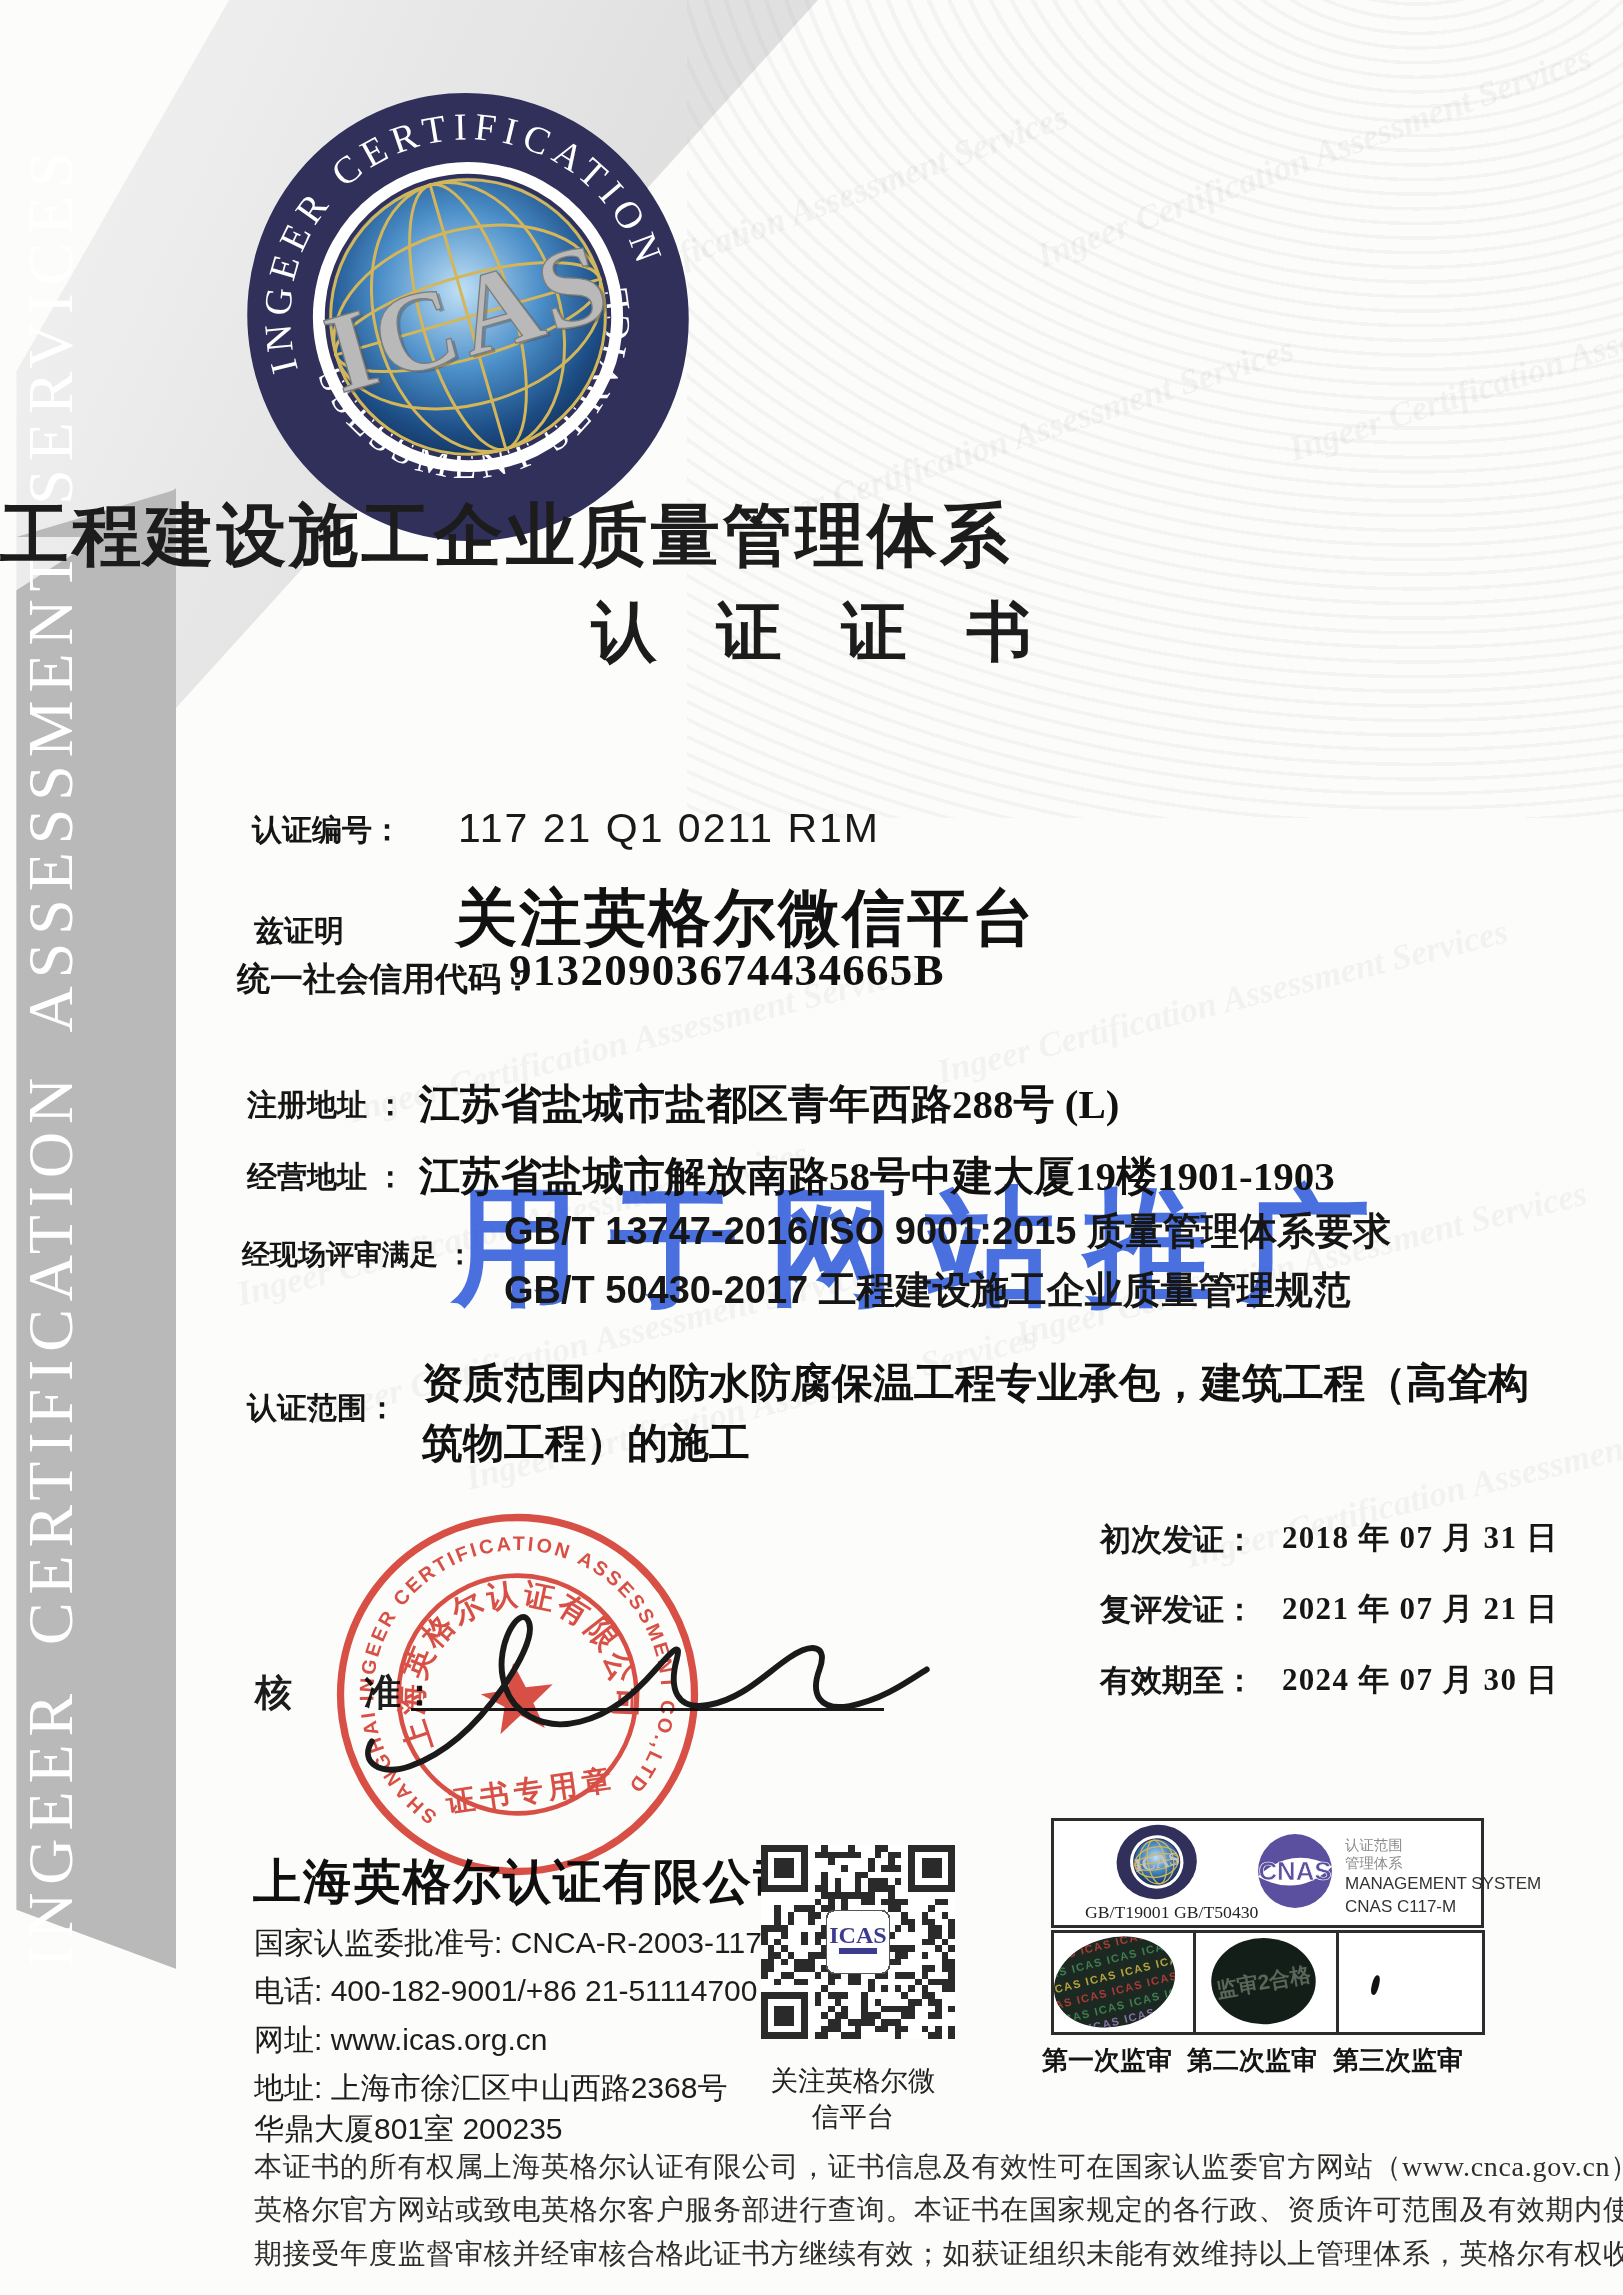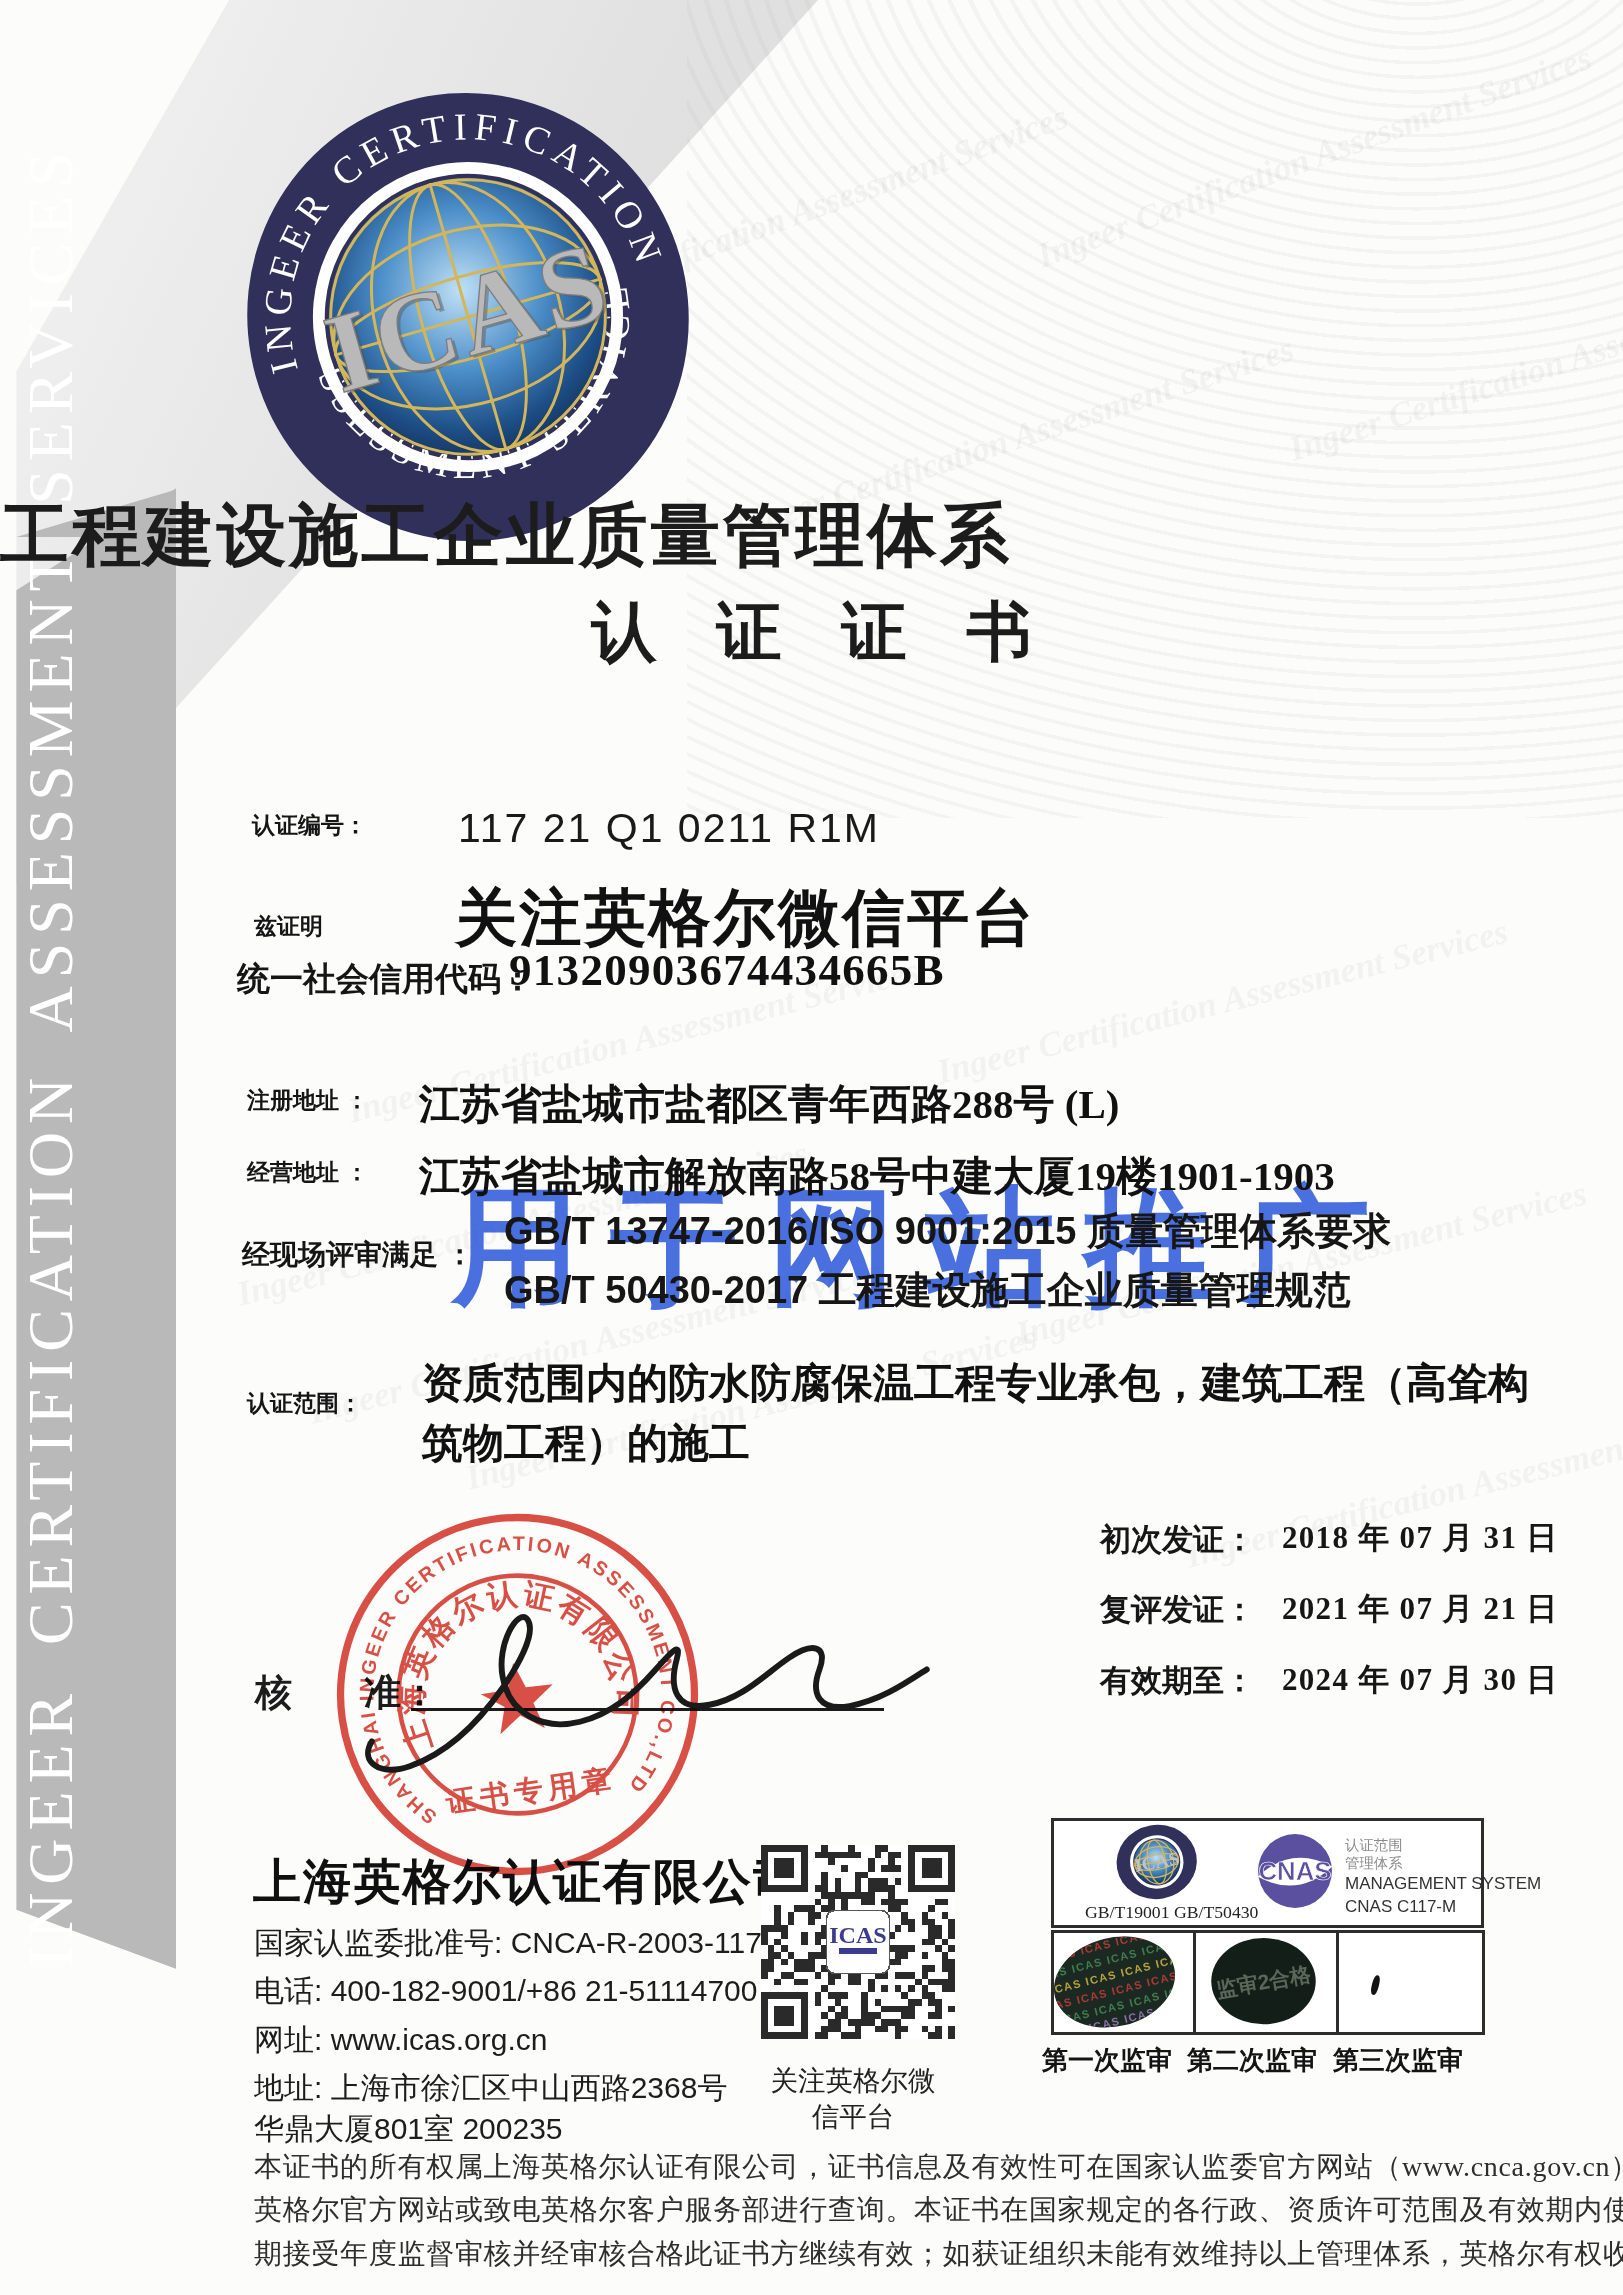--- a/index.html
+++ b/index.html
@@ -24,21 +24,21 @@
   
   .wm-big{left:281px;top:795px;font:700 281px "Liberation Sans",sans-serif;color:#c6c6c6;
     letter-spacing:41px;opacity:.85;white-space:nowrap;z-index:2}
   .wm-small{left:452px;top:1162px;font:700 128px "Liberation Sans",sans-serif;color:#1d4ed8;
     letter-spacing:30px;opacity:.8;white-space:nowrap;z-index:2}
   .content{z-index:5}
   
   .title1{left:0;right:0;top:490px;font-weight:900;font-size:69px;letter-spacing:3.3px}
   .title2{left:0;right:-60px;top:588px;text-align:center;font-weight:900;font-size:65px;letter-spacing:60px}
   
-  .lab{font-weight:700;font-size:23px;font-family:"Liberation Sans",sans-serif;color:#151515}
+  .lab{font-weight:700;font-size:30px;font-family:"Liberation Sans",sans-serif;color:#151515}
   .val-serif{font-weight:700;font-family:"Liberation Serif",serif;color:#111}
   .certno{font:400 41px "Liberation Sans",sans-serif;letter-spacing:2px;color:#1a1a1a}
   .company{font-size:62px;letter-spacing:2.6px}
   .code{font-size:45px;letter-spacing:1.3px}
   .addr{font-size:41px}
   .std{font:700 38px "Liberation Sans",sans-serif;color:#161616}
   .scope{font-size:41px}
   .date-lab{font:700 31px "Liberation Sans",sans-serif;color:#161616}
   .date-val{font:600 31px "Liberation Serif",serif;color:#161616;letter-spacing:1.3px}
   .approve{font:700 37px "Liberation Sans",sans-serif}

